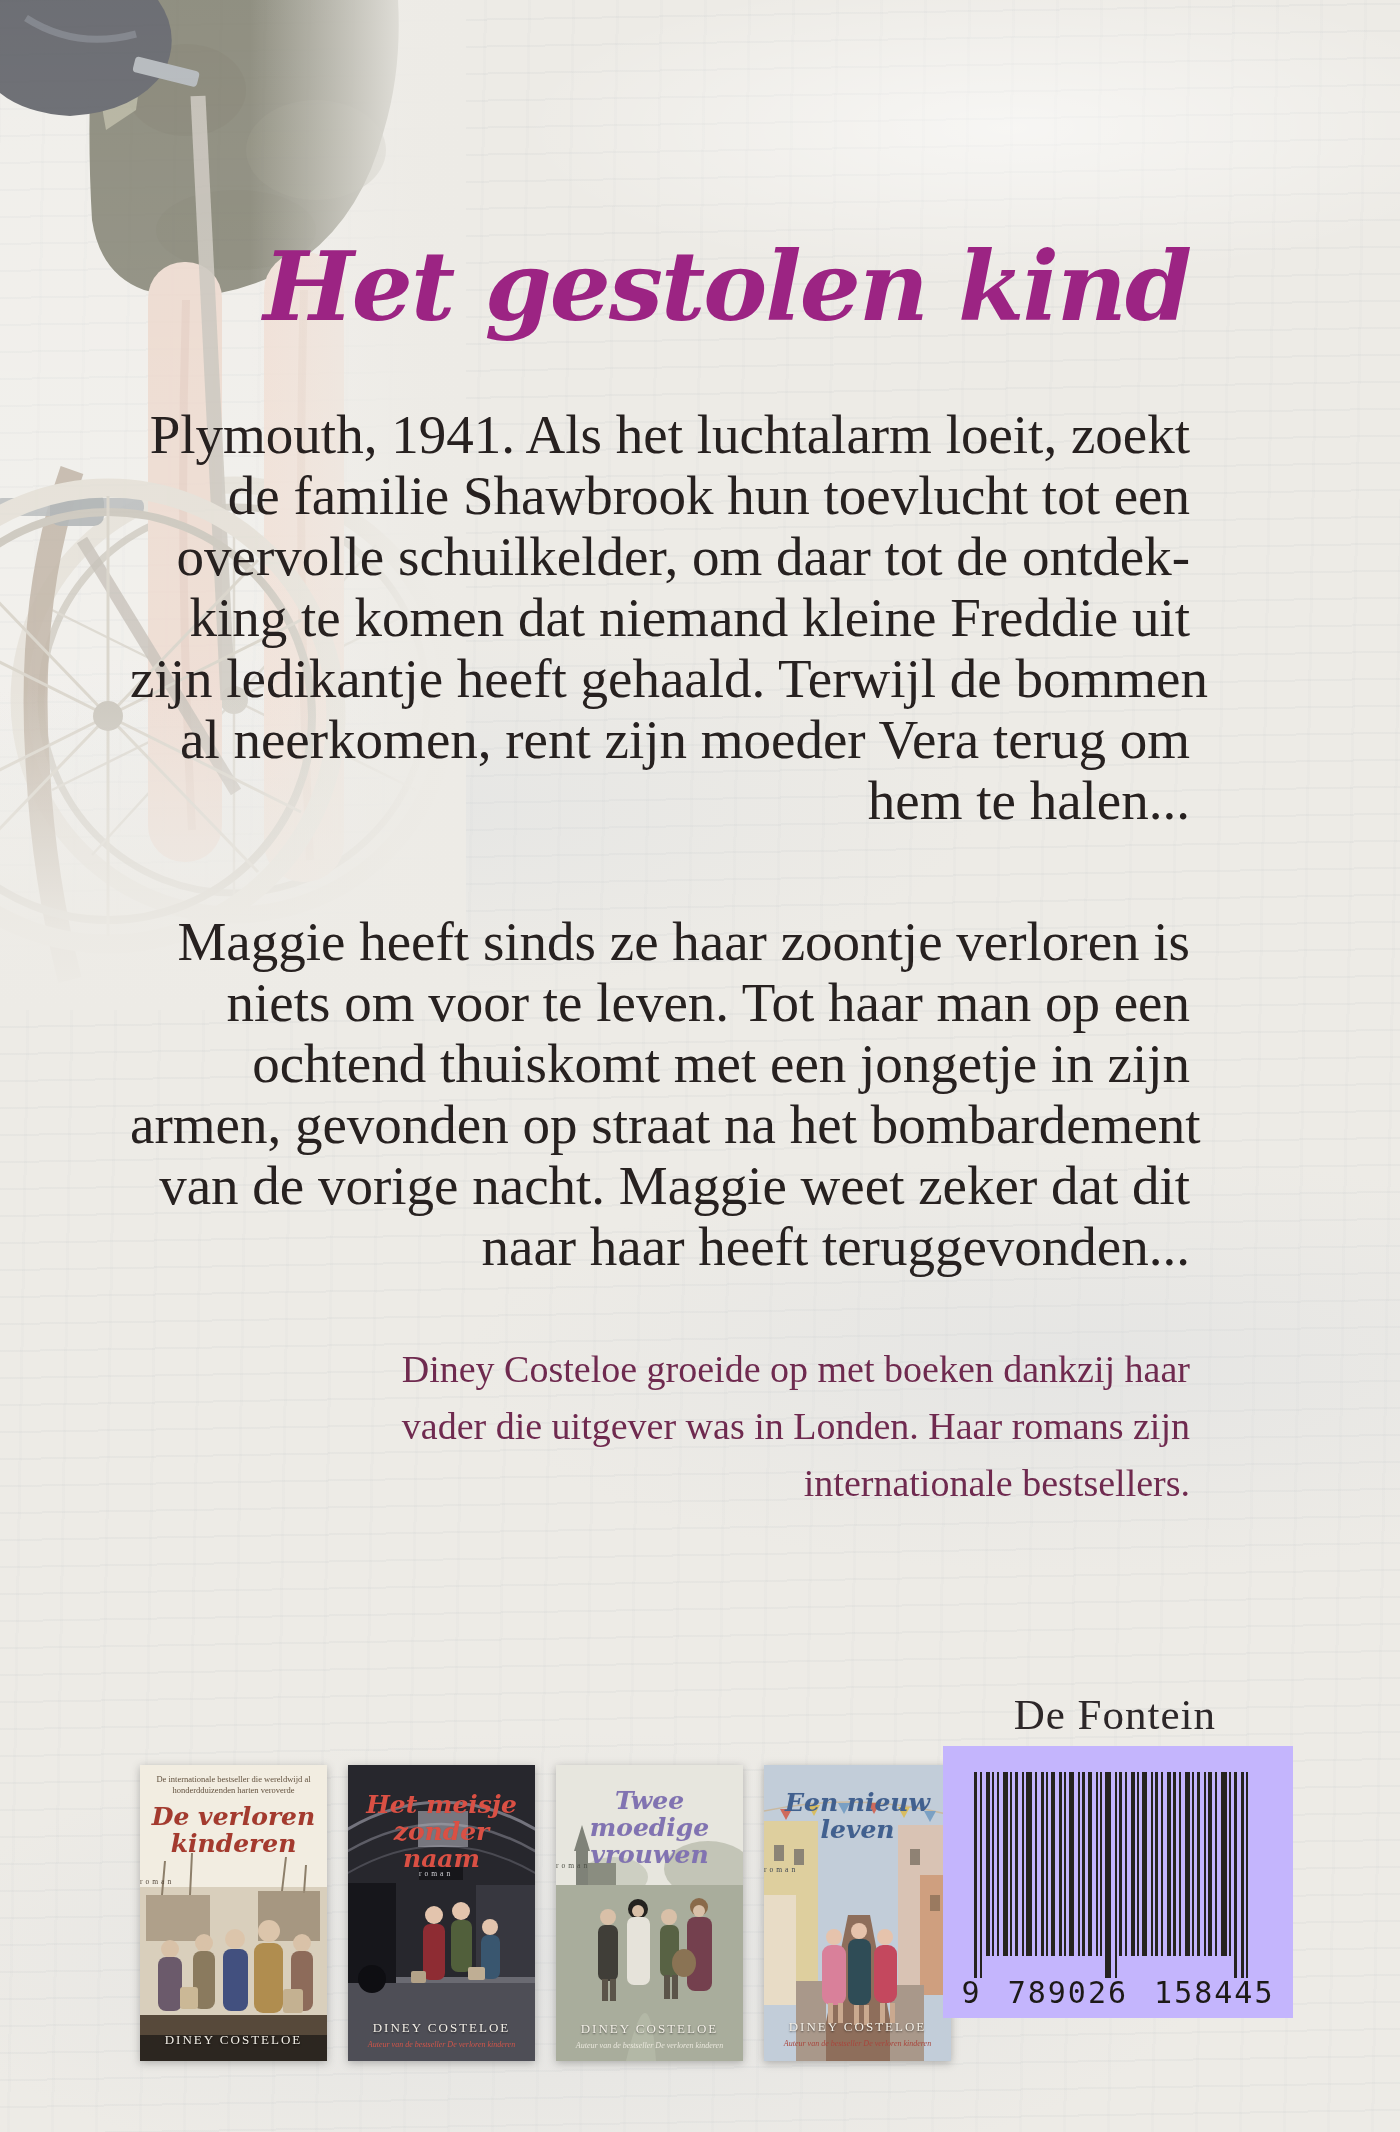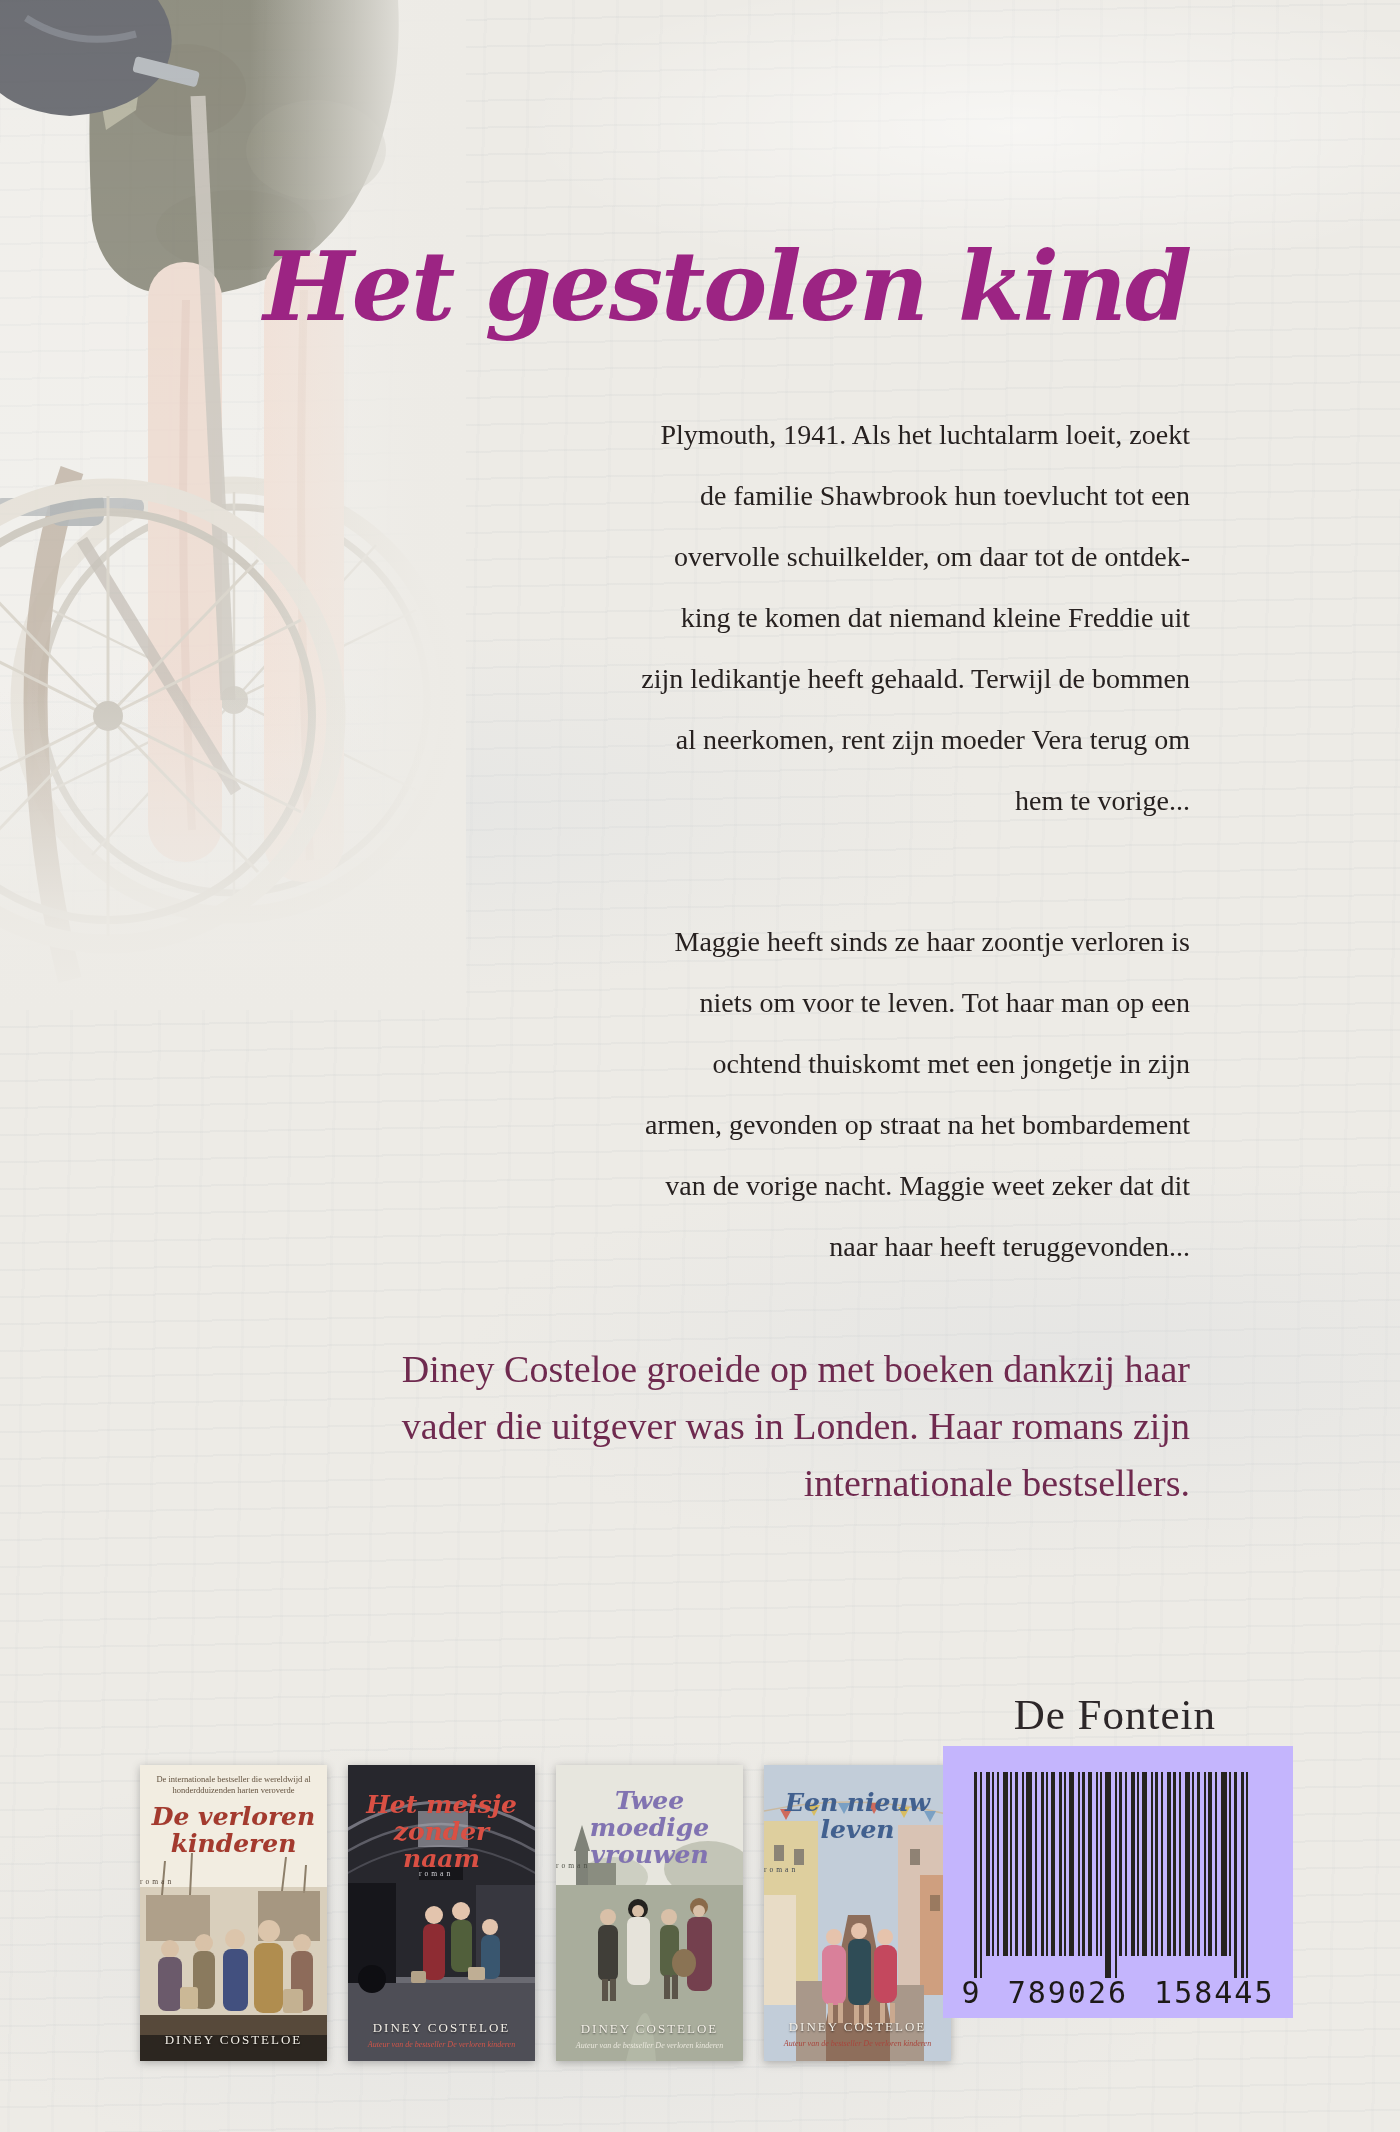--- a/index.html
+++ b/index.html
@@ -26,21 +26,21 @@
   .fade-r{background:linear-gradient(to right, rgba(237,235,230,0) 55%, rgba(237,235,230,.95) 90%, #edebe6 100%);}
   .fade-b{background:linear-gradient(to bottom, rgba(237,235,230,0) 68%, rgba(237,235,230,.9) 92%, #edebe6 100%);}
   .fade-v{background:linear-gradient(to bottom, rgba(255,255,255,.18), rgba(255,255,255,.30));}
 
   .content{position:absolute;left:130px;top:222px;width:1060px;text-align:right;}
   .title{
     margin:0 0 6px 0;
     font-family:"DejaVu Serif", serif;font-style:italic;font-weight:bold;
     font-size:96px;line-height:1.35;letter-spacing:-2px;color:#9c2483;
   }
-  .para{font-size:28px;line-height:61px;color:#272120;}
+  .para{font-size:55px;line-height:61px;color:#272120;}
   .p1{margin-top:52px;}
   .p2{margin-top:80px;}
   .line{white-space:nowrap;}
   .bio{margin-top:64px;font-size:38px;line-height:57px;color:#6f2a4f;}
 
   .publisher{
     position:absolute;top:1690px;right:184px;
     font-size:43px;color:#2d2729;letter-spacing:1px;
   }
 
@@ -177,21 +177,21 @@
   <div class="content">
     <h1 class="title">Het gestolen kind</h1>
 
     <div class="para p1">
       <div class="line">Plymouth, 1941. Als het luchtalarm loeit, zoekt</div>
       <div class="line">de familie Shawbrook hun toevlucht tot een</div>
       <div class="line">overvolle schuilkelder, om daar tot de ontdek-</div>
       <div class="line">king te komen dat niemand kleine Freddie uit</div>
       <div class="line">zijn ledikantje heeft gehaald. Terwijl de bommen</div>
       <div class="line">al neerkomen, rent zijn moeder Vera terug om</div>
-      <div class="line">hem te vorige...</div>
+      <div class="line">hem te halen...</div>
     </div>
 
     <div class="para p2">
       <div class="line">Maggie heeft sinds ze haar zoontje verloren is</div>
       <div class="line">niets om voor te leven. Tot haar man op een</div>
       <div class="line">ochtend thuiskomt met een jongetje in zijn</div>
       <div class="line">armen, gevonden op straat na het bombardement</div>
       <div class="line">van de vorige nacht. Maggie weet zeker dat dit</div>
       <div class="line">naar haar heeft teruggevonden...</div>
     </div>

